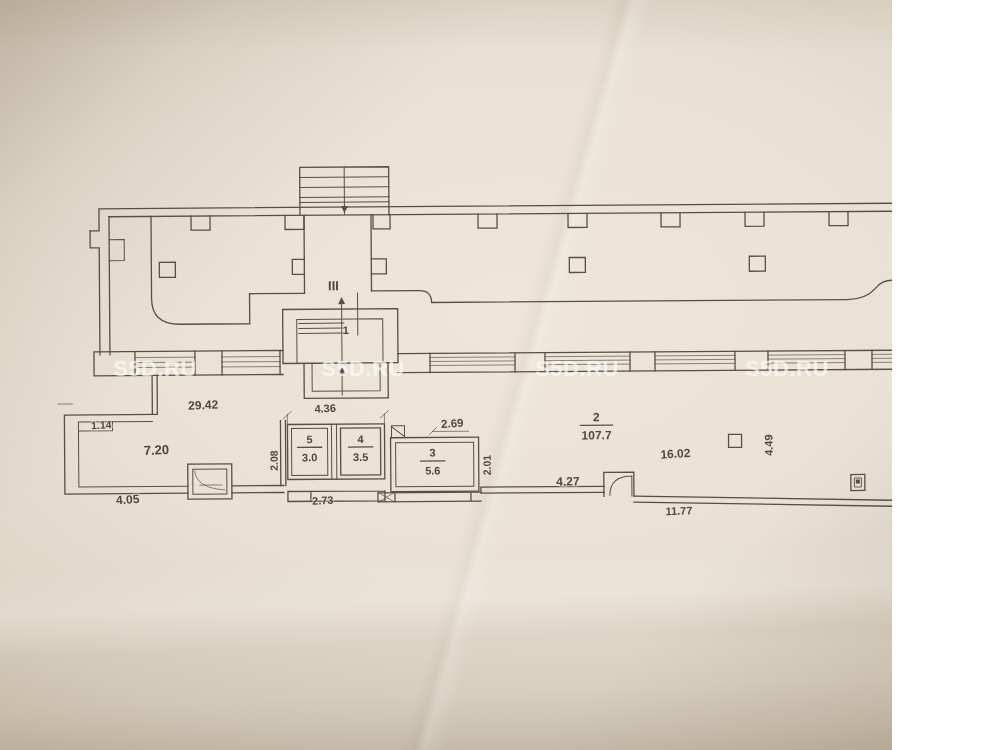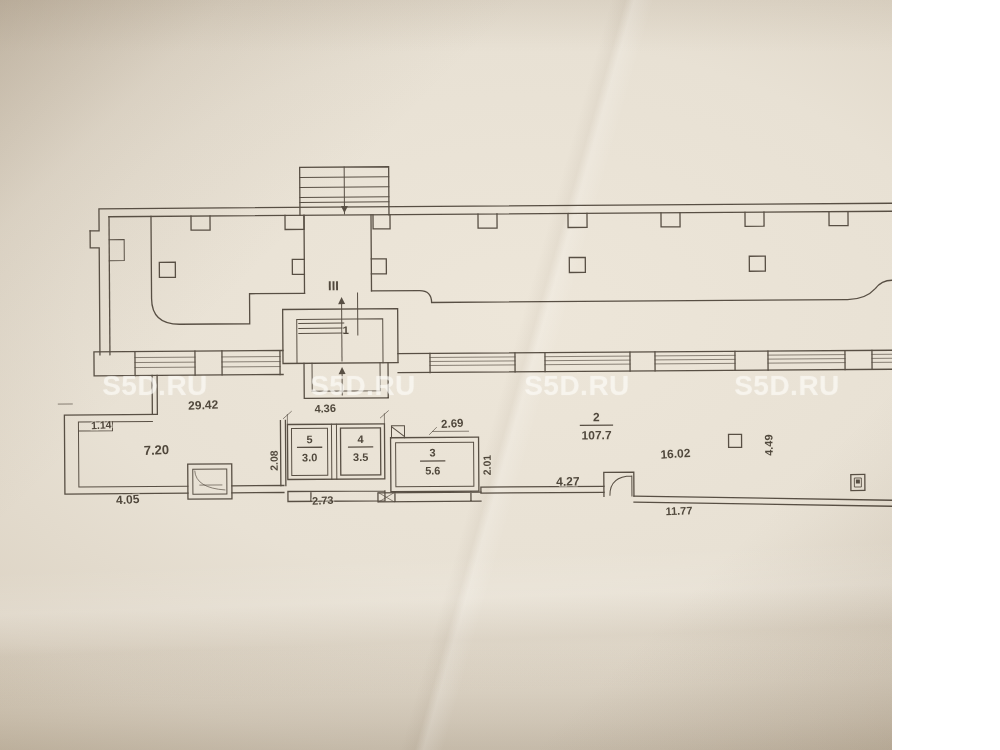--- a/index.html
+++ b/index.html
@@ -26,22 +26,22 @@
   .crease2{left:0;top:480px;width:1000px;height:270px;
     background:linear-gradient(178deg, transparent 30%, rgba(255,255,255,.12) 44%, rgba(115,95,72,.07) 58%, transparent 75%);}
   svg{position:absolute;left:0;top:0;}
   svg path, svg rect.o, svg polyline{fill:none;stroke:#584f44;stroke-width:1.3;stroke-linecap:square;}
   svg .thin{stroke-width:1;}
   svg .lite{stroke-width:.9;opacity:.75;}
   svg text{fill:#443b30;font-family:"Liberation Sans",sans-serif;font-weight:700;
     paint-order:stroke;stroke:rgba(232,225,212,.55);stroke-width:2.5px;opacity:.92;}
   svg polygon{fill:#584f44;stroke:none;}
   .wm{
-    position:absolute;top:370px;transform:translateX(-50%);
-    color:rgba(252,250,245,.62);font-size:28px;font-weight:700;letter-spacing:.5px;
+    position:absolute;top:356px;transform:translateX(-50%);
+    color:rgba(252,250,245,.62);font-size:22px;font-weight:700;letter-spacing:.5px;
     text-shadow:0 0 2px rgba(255,255,255,.25);white-space:nowrap;pointer-events:none;
   }
   .wm1{left:155px}.wm2{left:363px}.wm3{left:577px}.wm4{left:787px}.wm5{left:993px}
 </style>
 </head>
 <body>
 
 <div class="photo">
 
   <div class="crease crease1"></div>

